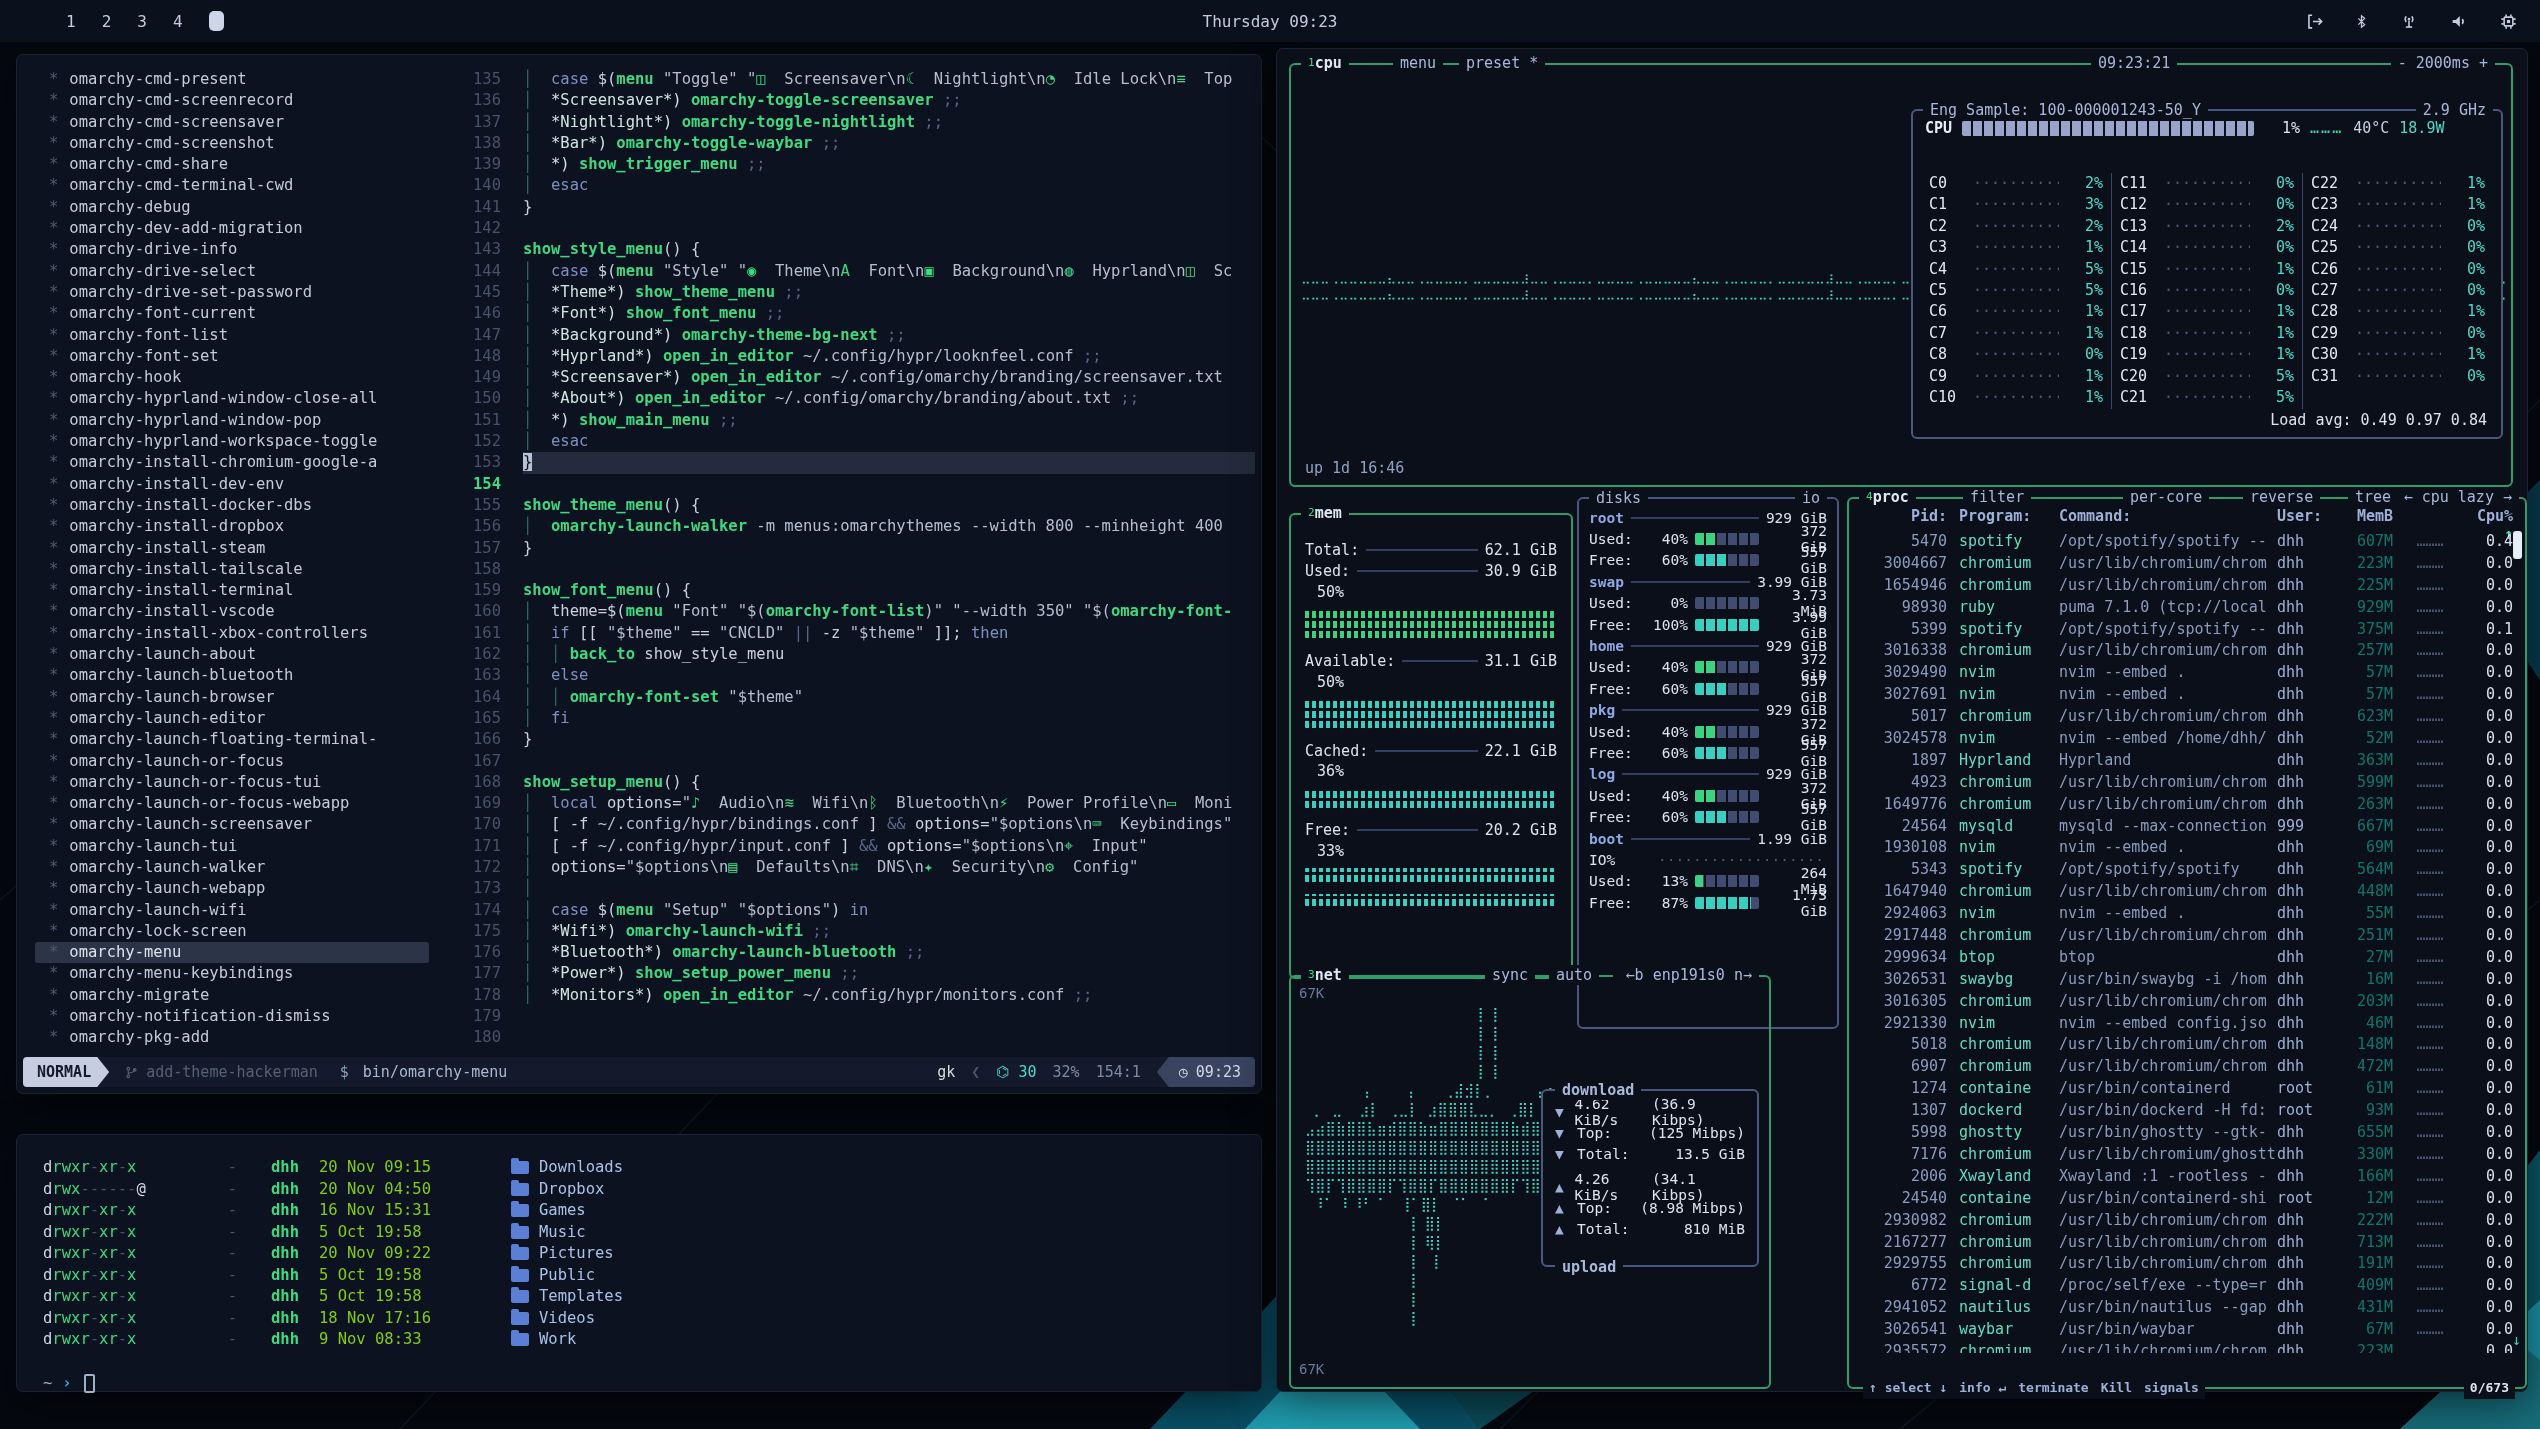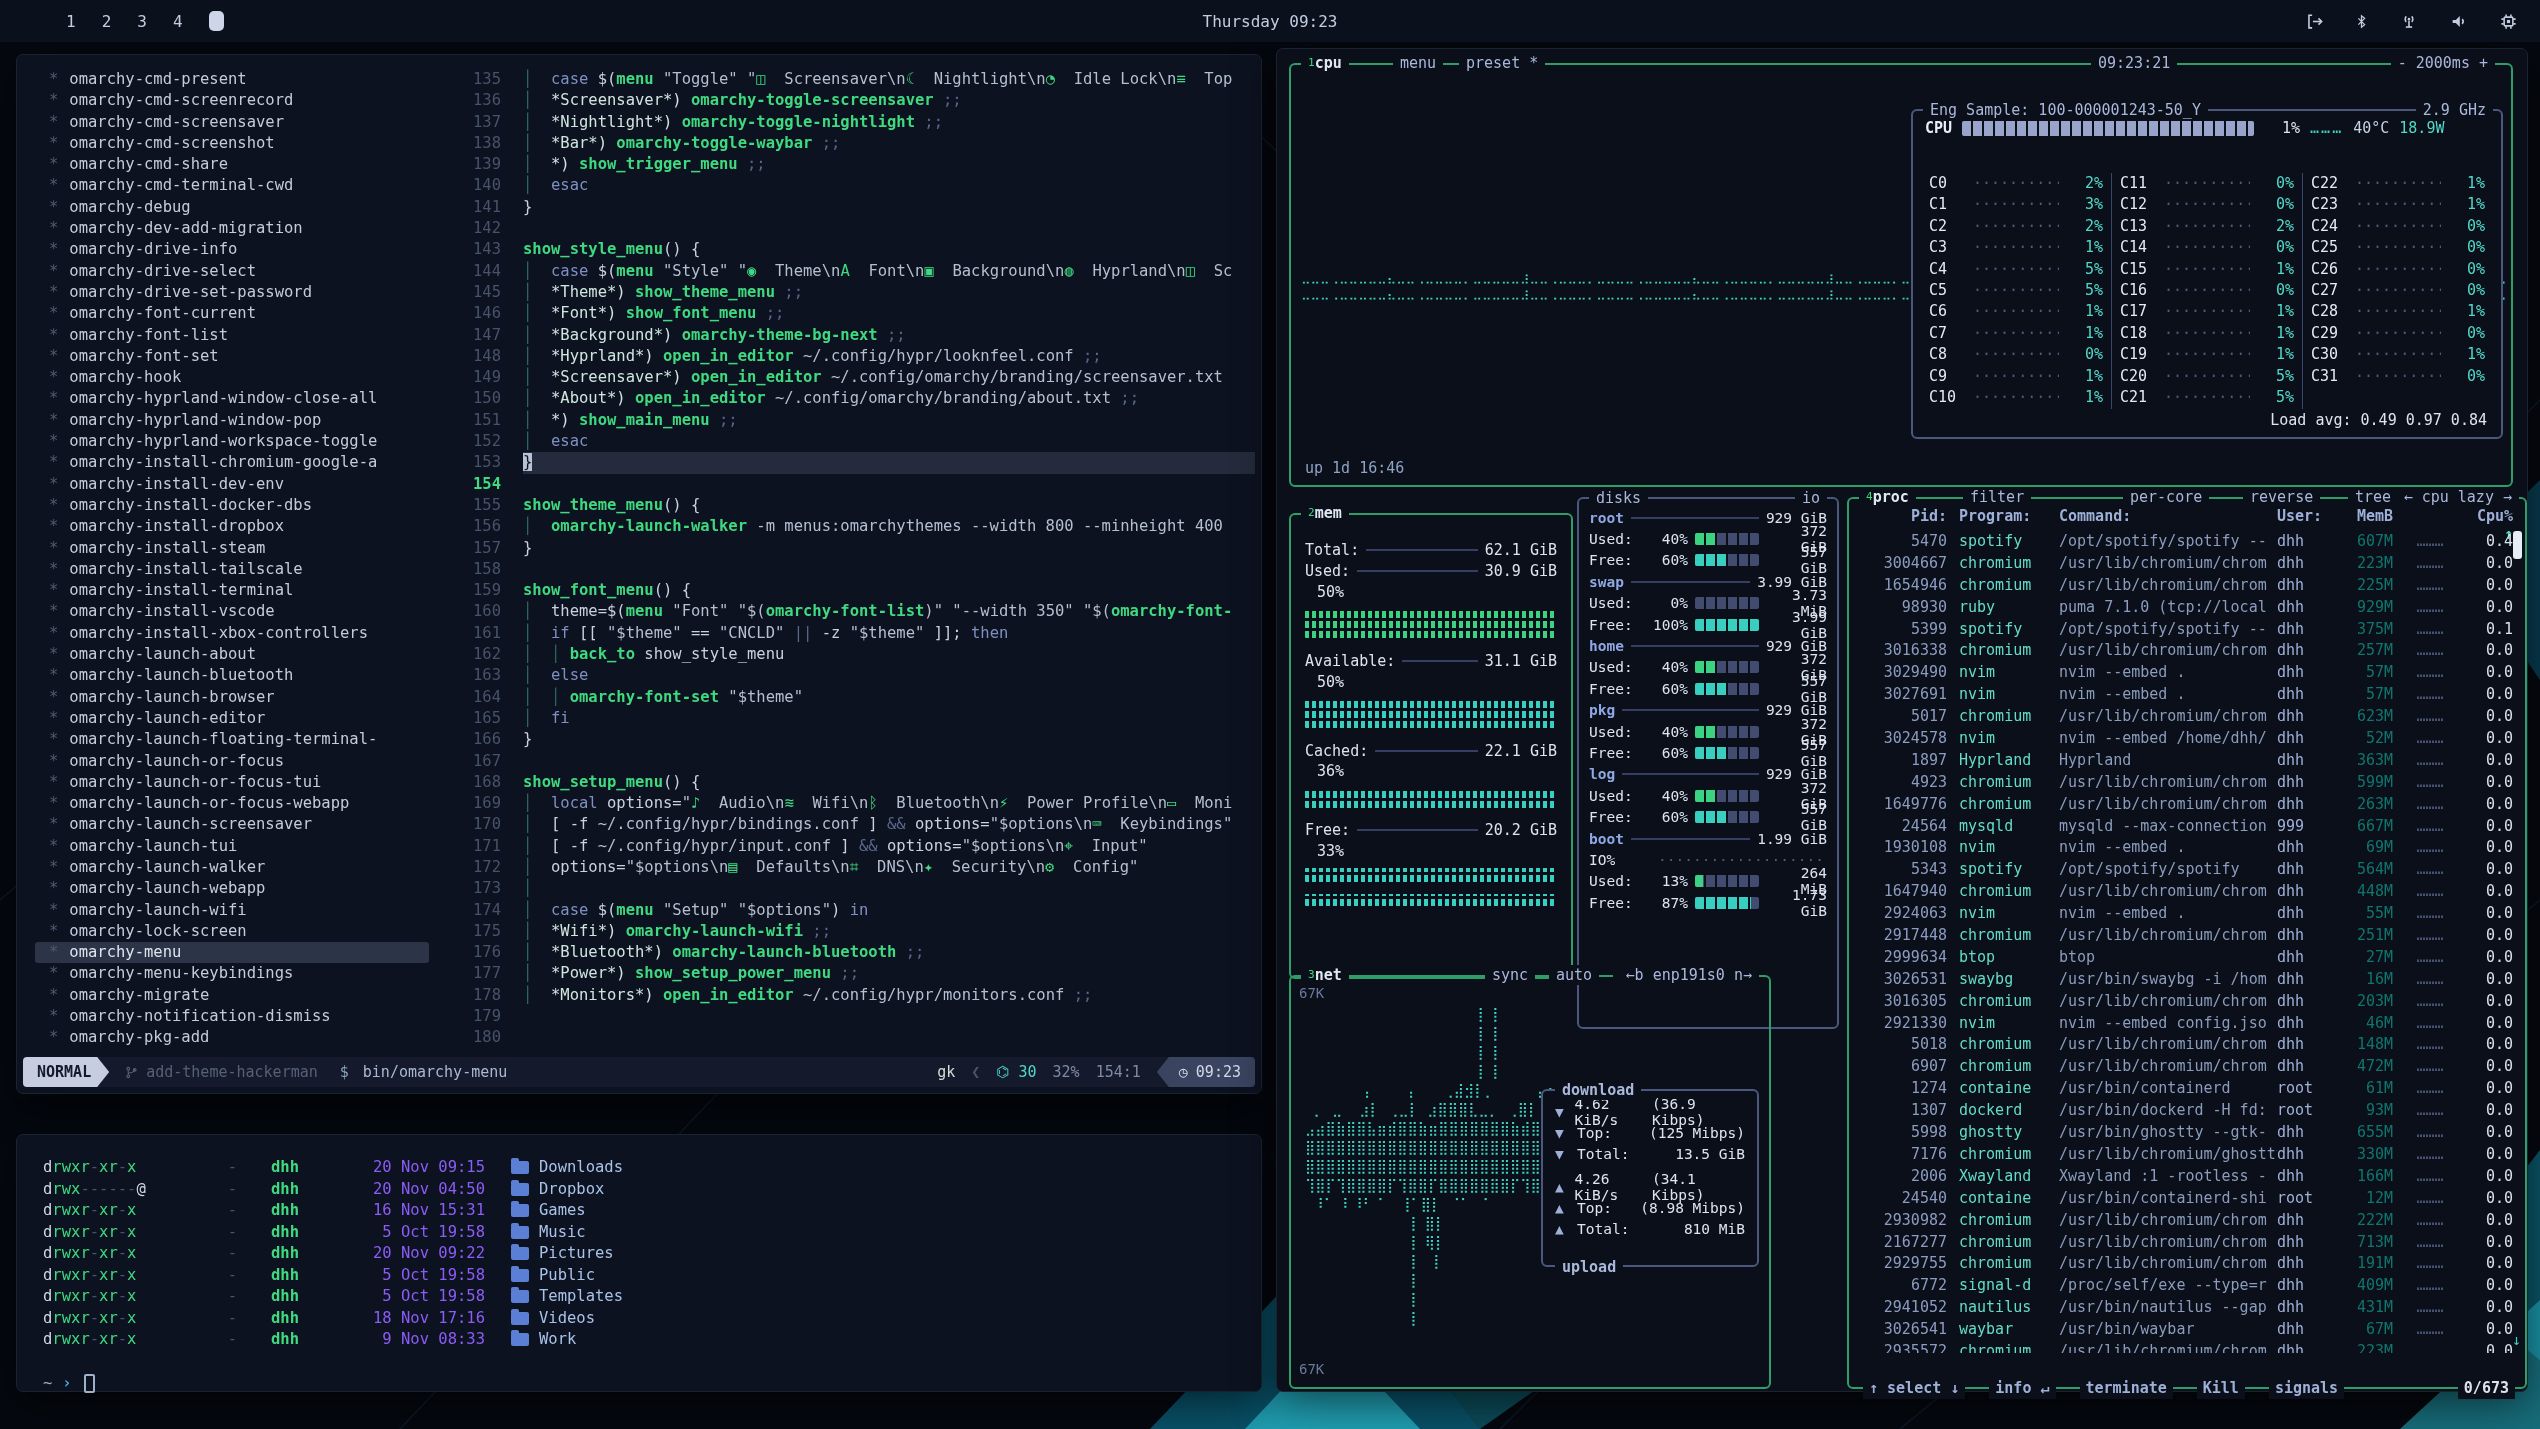--- a/index.html
+++ b/index.html
@@ -49,21 +49,21 @@
 .sl-gk{color:#cfe0d8}.sl-sep{color:#49556e}.sl-obj{color:#52d8c8}
 .sl-clock{background:#3a4360;color:#d2dae8;padding:0 14px 0 22px;height:100%;line-height:30px;
   clip-path:polygon(12px 0,100% 0,100% 100%,12px 100%,0 50%);display:flex;align-items:center;gap:8px}
 
 .sh{padding:22px 26px;font-size:15.5px;line-height:21.5px}
 .sh-row{display:flex;white-space:pre;align-items:center;height:21.5px}
 .perm{width:168px}
 .pd{color:#cfd8e6}.pl{color:#3fd97f}.pdash{color:#45536c}.pat2{color:#cfd8e6}
 .psz{width:26px;text-align:right;color:#45536c}
 .pus{width:62px;text-align:right;color:#3fd97f;font-weight:bold;margin-right:20px}
-.pdate{width:166px;text-align:right;color:#8b5cf6;margin-right:26px}
+.pdate{width:166px;text-align:left;color:#84cc16;margin-right:26px}
 .ficon{display:inline-block;width:18px;height:13px;background:#5b7fd4;border-radius:2px;
   position:relative;margin-right:10px;flex:none}
 .ficon::before{content:"";position:absolute;left:0;top:-3px;width:8px;height:4px;background:#5b7fd4;border-radius:2px 2px 0 0}
 .pname{color:#a9c2e8}
 .promptline{display:flex;align-items:center;margin-top:22px;height:21.5px}
 .tilde{color:#9fb0c8}.chev{color:#46a8d8;margin:0 12px 0 10px;font-weight:bold}
 .curso{width:11px;height:19px;border:2px solid #9fb0c8;border-radius:2px}
 
 .bbox{position:absolute;border:2px solid #2f9d68;border-radius:6px}
 .ipanel{position:absolute;border:2px solid #4a5880;border-radius:6px;background:#0a0f1a}
@@ -131,21 +131,21 @@
 .col-cmd{flex:1;overflow:hidden;white-space:nowrap}
 .col-user{width:56px;flex:none}
 .col-mem{width:60px;text-align:right;flex:none}
 .col-dots{width:74px;text-align:center;flex:none}
 .col-cpu{width:46px;text-align:right;flex:none}
 .prow .col-pid{color:#8c9cc0}.prow .col-prog{color:#62dcc8}.prow .col-cmd{color:#8b9cbc}
 .prow .col-user{color:#9fb0d8}.prow .col-mem{color:#0f766e}.prow .col-dots{color:#4b5878}
 .prow .col-cpu{color:#d8e2ea}
 .pscroll{position:absolute;right:3px;top:32px;width:9px;height:28px;background:#e8eef8;border-radius:3px}
 .pdown{position:absolute;right:4px;bottom:38px;color:#3fd0c0;font-size:15px}
-.pfoot{position:absolute;left:14px;right:10px;bottom:-12px;display:flex;gap:24px;font-size:15px;color:#9fb0d8}
+.pfoot{position:absolute;left:14px;right:10px;bottom:-12px;display:flex;font-size:13px;color:#9fb0d8}
 .pfoot span{background:#0a0f1a;padding:0 6px;line-height:22px;font-weight:bold}
 .pfoot .cnt{margin-left:auto;color:#dce4f0}
 </style>
 </head>
 <body>
 
 <svg id="bg" width="2540" height="1429" viewBox="0 0 2540 1429">
   <rect width="2540" height="1429" fill="#05080f"></rect>
   <path d="M0,900 L700,300 M400,1429 L1260,520 M1200,80 L2300,1100 M1500,1429 L2540,400 M1900,1429 L2540,900" stroke="#14283c" stroke-width="1.5" opacity="0.55" fill="none"></path>
   <polygon points="1150,1429 1332,1238 1480,1429" fill="#0e9cc4" opacity="0.5"></polygon>

